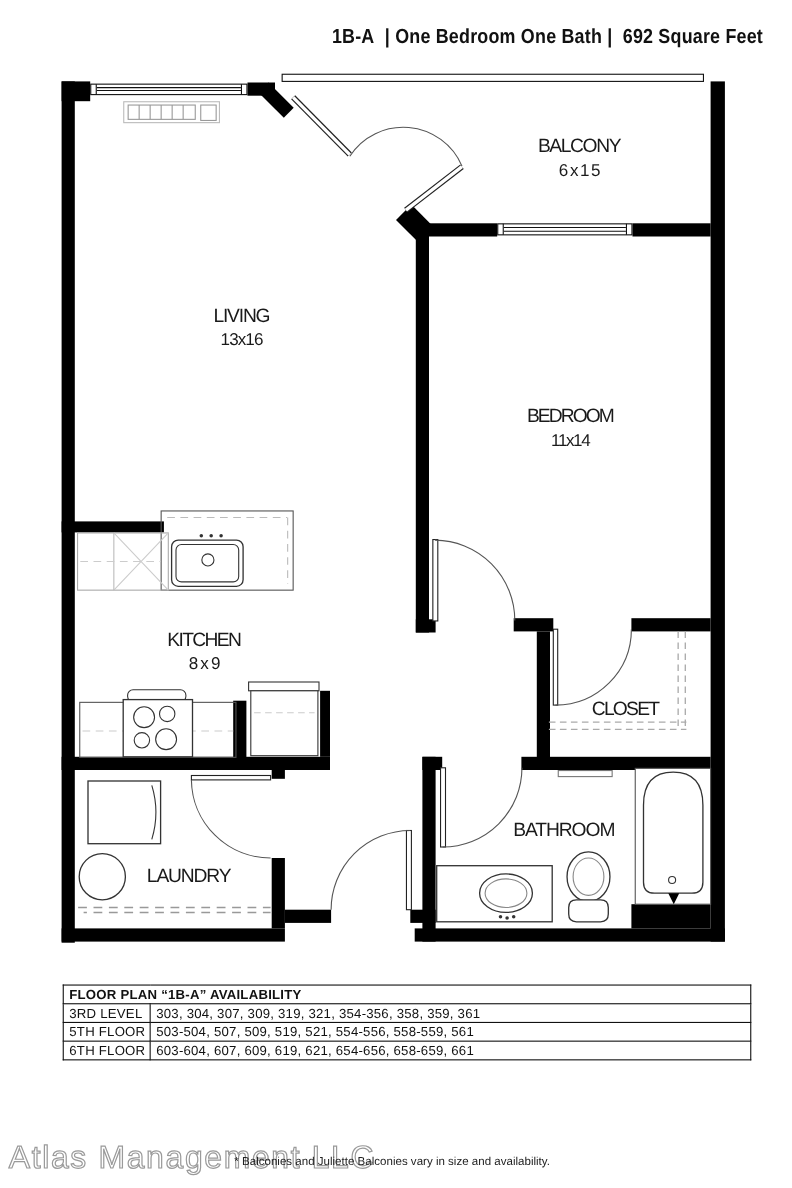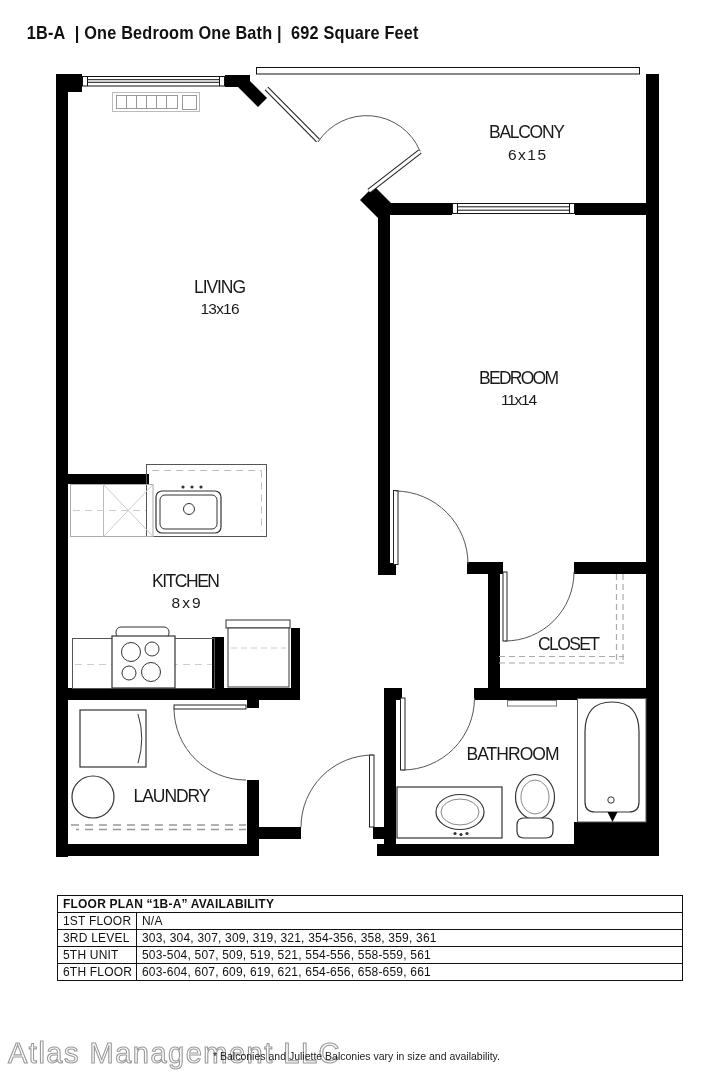--- a/index.html
+++ b/index.html
@@ -1,17 +1,17 @@
 <!DOCTYPE html>
 <html><head>
 <meta charset="utf-8">
 <style>
 html,body{margin:0;padding:0;background:#fff;width:720px;height:1080px;overflow:hidden;}
 body{font-family:"Liberation Sans",sans-serif;position:relative;}
-#title{position:absolute;top:22px;left:0;width:720px;text-align:left;font-size:18.5px;font-weight:bold;color:#111;letter-spacing:.2px;}
+#title{position:absolute;top:22px;left:0;width:720px;text-align:right;font-size:18.5px;font-weight:bold;color:#111;letter-spacing:.2px;}
 #ts{display:inline-block;transform:scaleX(0.88);transform-origin:center;white-space:nowrap;}
 #plan{position:absolute;left:0;top:0;}
 #tablewrap{position:absolute;left:57px;top:895px;}
 table{border:1px solid #111;border-collapse:collapse;table-layout:fixed;width:626px;font-size:12px;color:#111;}
 td{border:1px solid #111;height:16px;padding:0 0 0 5px;white-space:nowrap;overflow:hidden;letter-spacing:.2px;}
 .b{font-weight:bold;}
 #wm{position:absolute;left:8px;top:1037px;font-size:29px;letter-spacing:1.5px;color:#fff;-webkit-text-stroke:1.1px #9a9a9a;white-space:nowrap;}
 #fn{position:absolute;left:213px;top:1050px;font-size:10.5px;color:#222;white-space:nowrap;}
 </style>
 </head>
@@ -201,29 +201,25 @@
 <table>
 <colgroup>
         <col style="width:79px">
         <col>
       </colgroup>
 <tbody>
         <tr>
           <td colspan="2" class="b">FLOOR PLAN “1B-A” AVAILABILITY</td>
         </tr>
 <tr>
-          <td>1ST FLOOR</td>
-          <td>N/A</td>
-        </tr>
-<tr>
           <td>3RD LEVEL</td>
           <td>303, 304, 307, 309, 319, 321, 354-356, 358, 359, 361</td>
         </tr>
 <tr>
-          <td>5TH UNIT</td>
+          <td>5TH FLOOR</td>
           <td>503-504, 507, 509, 519, 521, 554-556, 558-559, 561</td>
         </tr>
 <tr>
           <td>6TH FLOOR</td>
           <td>603-604, 607, 609, 619, 621, 654-656, 658-659, 661</td>
         </tr>
 </tbody>
     </table>
 </div>
 <div id="wm">Atlas Management LLC</div>

